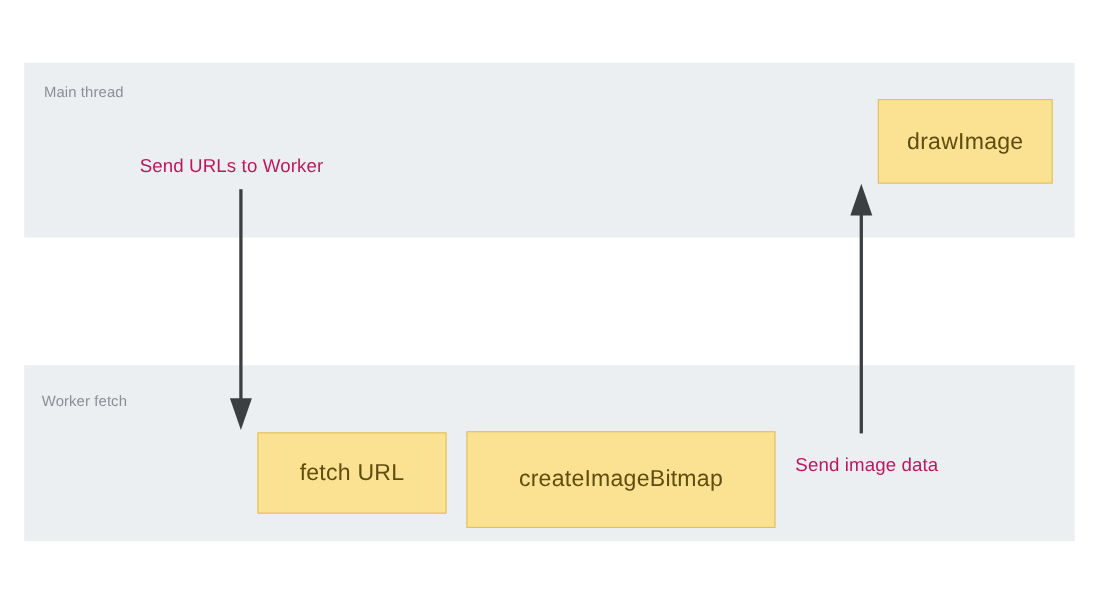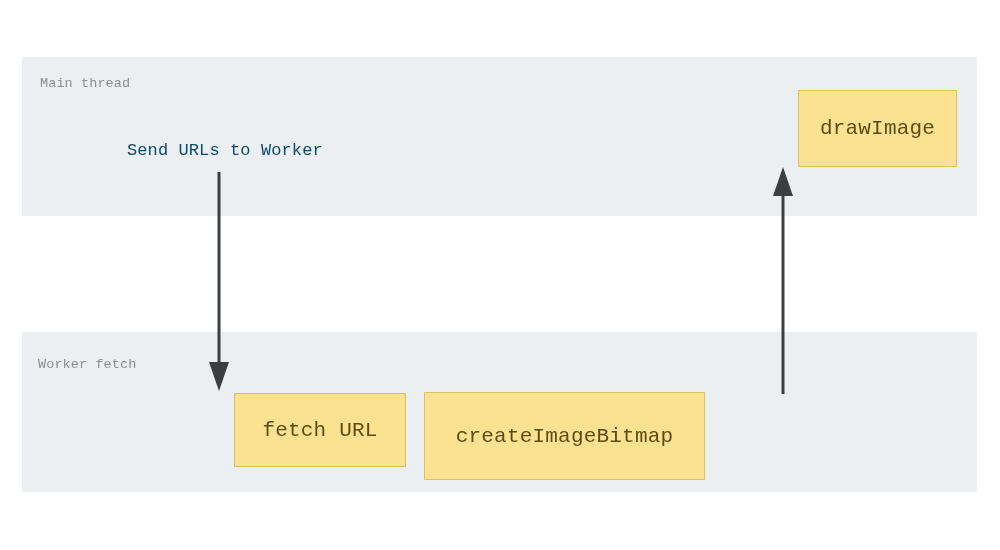--- a/index.html
+++ b/index.html
@@ -6,21 +6,21 @@
     margin: 0;
     padding: 0;
     background: #ffffff;
   }
   #canvas {
     position: relative;
     width: 1000px;
     height: 550px;
     background: #ffffff;
     overflow: hidden;
-    font-family: Liberation Mono, monospace;
+    font-family: Liberation Sans, sans-serif;
   }
 
   
   .lane {
     position: absolute;
     background: #eceff1;
   }
   #lane-main {
     left: 22px;
     top: 57px;
@@ -73,21 +73,21 @@
     left: 424px;
     top: 392px;
     width: 281px;
     height: 88px;
   }
 
   
   .edge-label {
     position: absolute;
     font-size: 17px;
-    color: #0c4a6e;
+    color: #be185d;
     letter-spacing: 0.1px;
     white-space: nowrap;
     text-align: center;
   }
   #label-send-urls  { left: 127px; top: 141px; }
   #label-send-image { left: 723px; top: 413px; }
 
   
   .arrow {
     position: absolute;
@@ -118,20 +118,21 @@
   <div class="lane-label" id="lane-worker-label">Worker fetch</div>
 
   <div class="node" id="node-fetchurl">fetch URL</div>
 
   <div class="node" id="node-drawimage">drawImage</div>
 
   <div class="node" id="node-createimagebitmap">createImageBitmap</div>
 
   <div class="edge-label" id="label-send-urls">Send URLs to Worker</div>
 
+  <div class="edge-label" id="label-send-image">Send image data</div>
 
   <svg class="arrow" id="arrow-down" viewBox="0 0 32 220">
     <line x1="16" y1="0" x2="16" y2="196" stroke="#3c3f42" stroke-width="3"></line>
     <polygon points="16,219 6,190 26,190" fill="#3c3f42"></polygon>
   </svg>
 
   <svg class="arrow" id="arrow-up" viewBox="0 0 32 230">
     <line x1="16" y1="228" x2="16" y2="22" stroke="#3c3f42" stroke-width="3"></line>
     <polygon points="16,1 6,30 26,30" fill="#3c3f42"></polygon>
   </svg>

